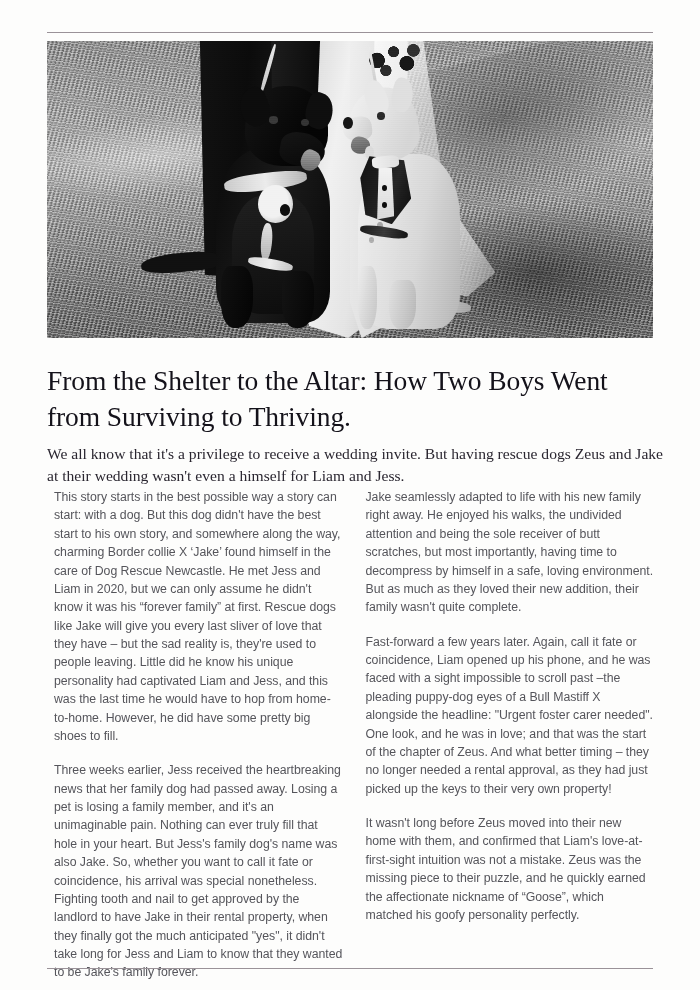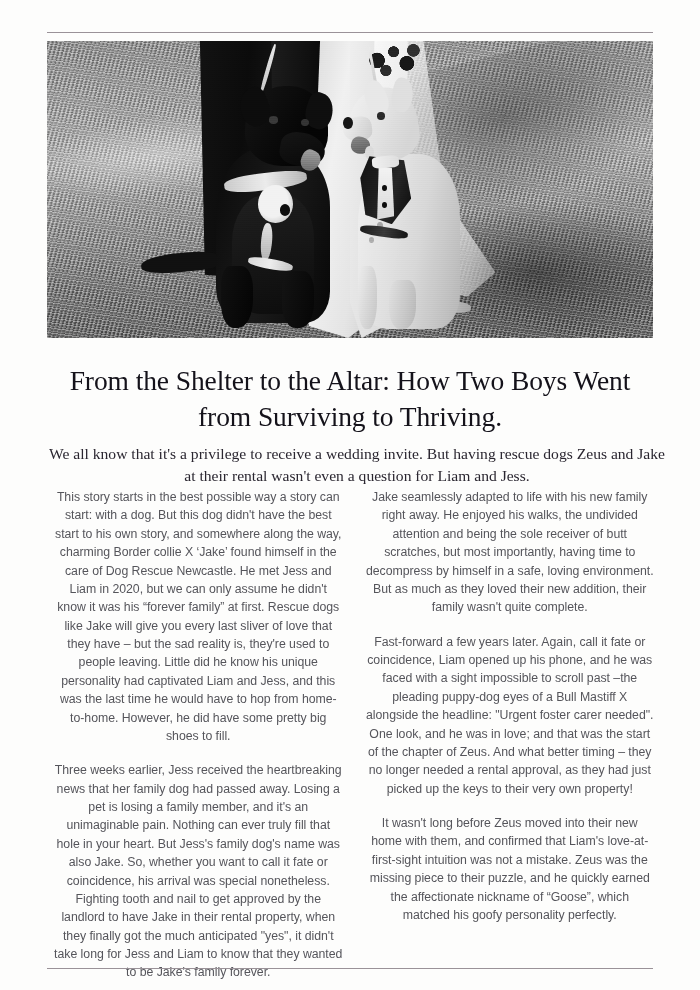--- a/index.html
+++ b/index.html
@@ -13,21 +13,20 @@
     font-family: "Liberation Sans", sans-serif;
     overflow: hidden;
     position: relative;
   }
 
   .page {
     position: absolute;
     left: 0; top: 0;
     width: 700px;
     height: 990px;
-    text-align: center;
   }
 
   
   .rule {
     position: absolute;
     left: 47px;
     width: 606px;
     height: 1px;
     background: #9a9298;
   }
@@ -586,21 +585,21 @@
         <div class="dw-tux-btn2"></div>
         <div class="dw-harness"></div>
       </div>
 
       <div class="hero-grain"></div>
     </div>
   </div>
 
   <h1 class="headline">From the Shelter to the Altar: How Two Boys Went from Surviving to Thriving.</h1>
 
-  <p class="deck">We all know that it's a privilege to receive a wedding invite. But having rescue dogs Zeus and Jake at their rental wasn't even a question for Liam and Jess.</p>
+  <p class="deck">We all know that it's a privilege to receive a wedding invite. But having rescue dogs Zeus and Jake at their wedding wasn't even a himself for Liam and Jess.</p>
 
   <div class="columns">
     <div class="col">
       <p>This story starts in the best possible way a story can start: with a dog. But this dog didn't have the best start to his own story, and somewhere along the way, charming Border collie X ‘Jake’ found himself in the care of Dog Rescue Newcastle. He met Jess and Liam in 2020, but we can only assume he didn't know it was his “forever family” at first. Rescue dogs like Jake will give you every last sliver of love that they have – but the sad reality is, they're used to people leaving.  Little did he know his unique personality had captivated Liam and Jess, and this was the last time he would have to hop from home-to-home. However, he did have some pretty big shoes to fill.</p>
       <p>Three weeks earlier, Jess received the heartbreaking news that her family dog had passed away. Losing a pet is losing a family member, and it's an unimaginable pain. Nothing can ever truly fill that hole in your heart. But Jess's family dog's name was also Jake. So, whether you want to call it fate or coincidence, his arrival was special nonetheless. Fighting tooth and nail to get approved by the landlord to have Jake in their rental property, when they finally got the much anticipated "yes", it didn't take long for Jess and Liam to know that they wanted to be Jake's family forever.</p>
     </div>
     <div class="col">
       <p>Jake seamlessly adapted to life with his new family right away. He enjoyed his walks, the undivided attention and being the sole receiver of butt scratches, but most importantly, having time to decompress by himself in a safe, loving environment. But as much as they loved their new addition, their family wasn't quite complete.</p>
       <p> Fast-forward a few years later. Again, call it fate or coincidence, Liam opened up his phone, and he was faced with a sight impossible to scroll past –the pleading puppy-dog eyes of a Bull Mastiff X alongside the headline: "Urgent foster carer needed". One look, and he was in love; and that was the start of the chapter of Zeus. And what better timing – they no longer needed a rental approval, as they had just picked up the keys to their very own property!</p>
       <p>It wasn't long before Zeus moved into their new home with them, and confirmed that Liam's love-at-first-sight intuition was not a mistake. Zeus was the missing piece to their puzzle, and he quickly earned the affectionate nickname of “Goose”, which matched his goofy personality perfectly.</p>

